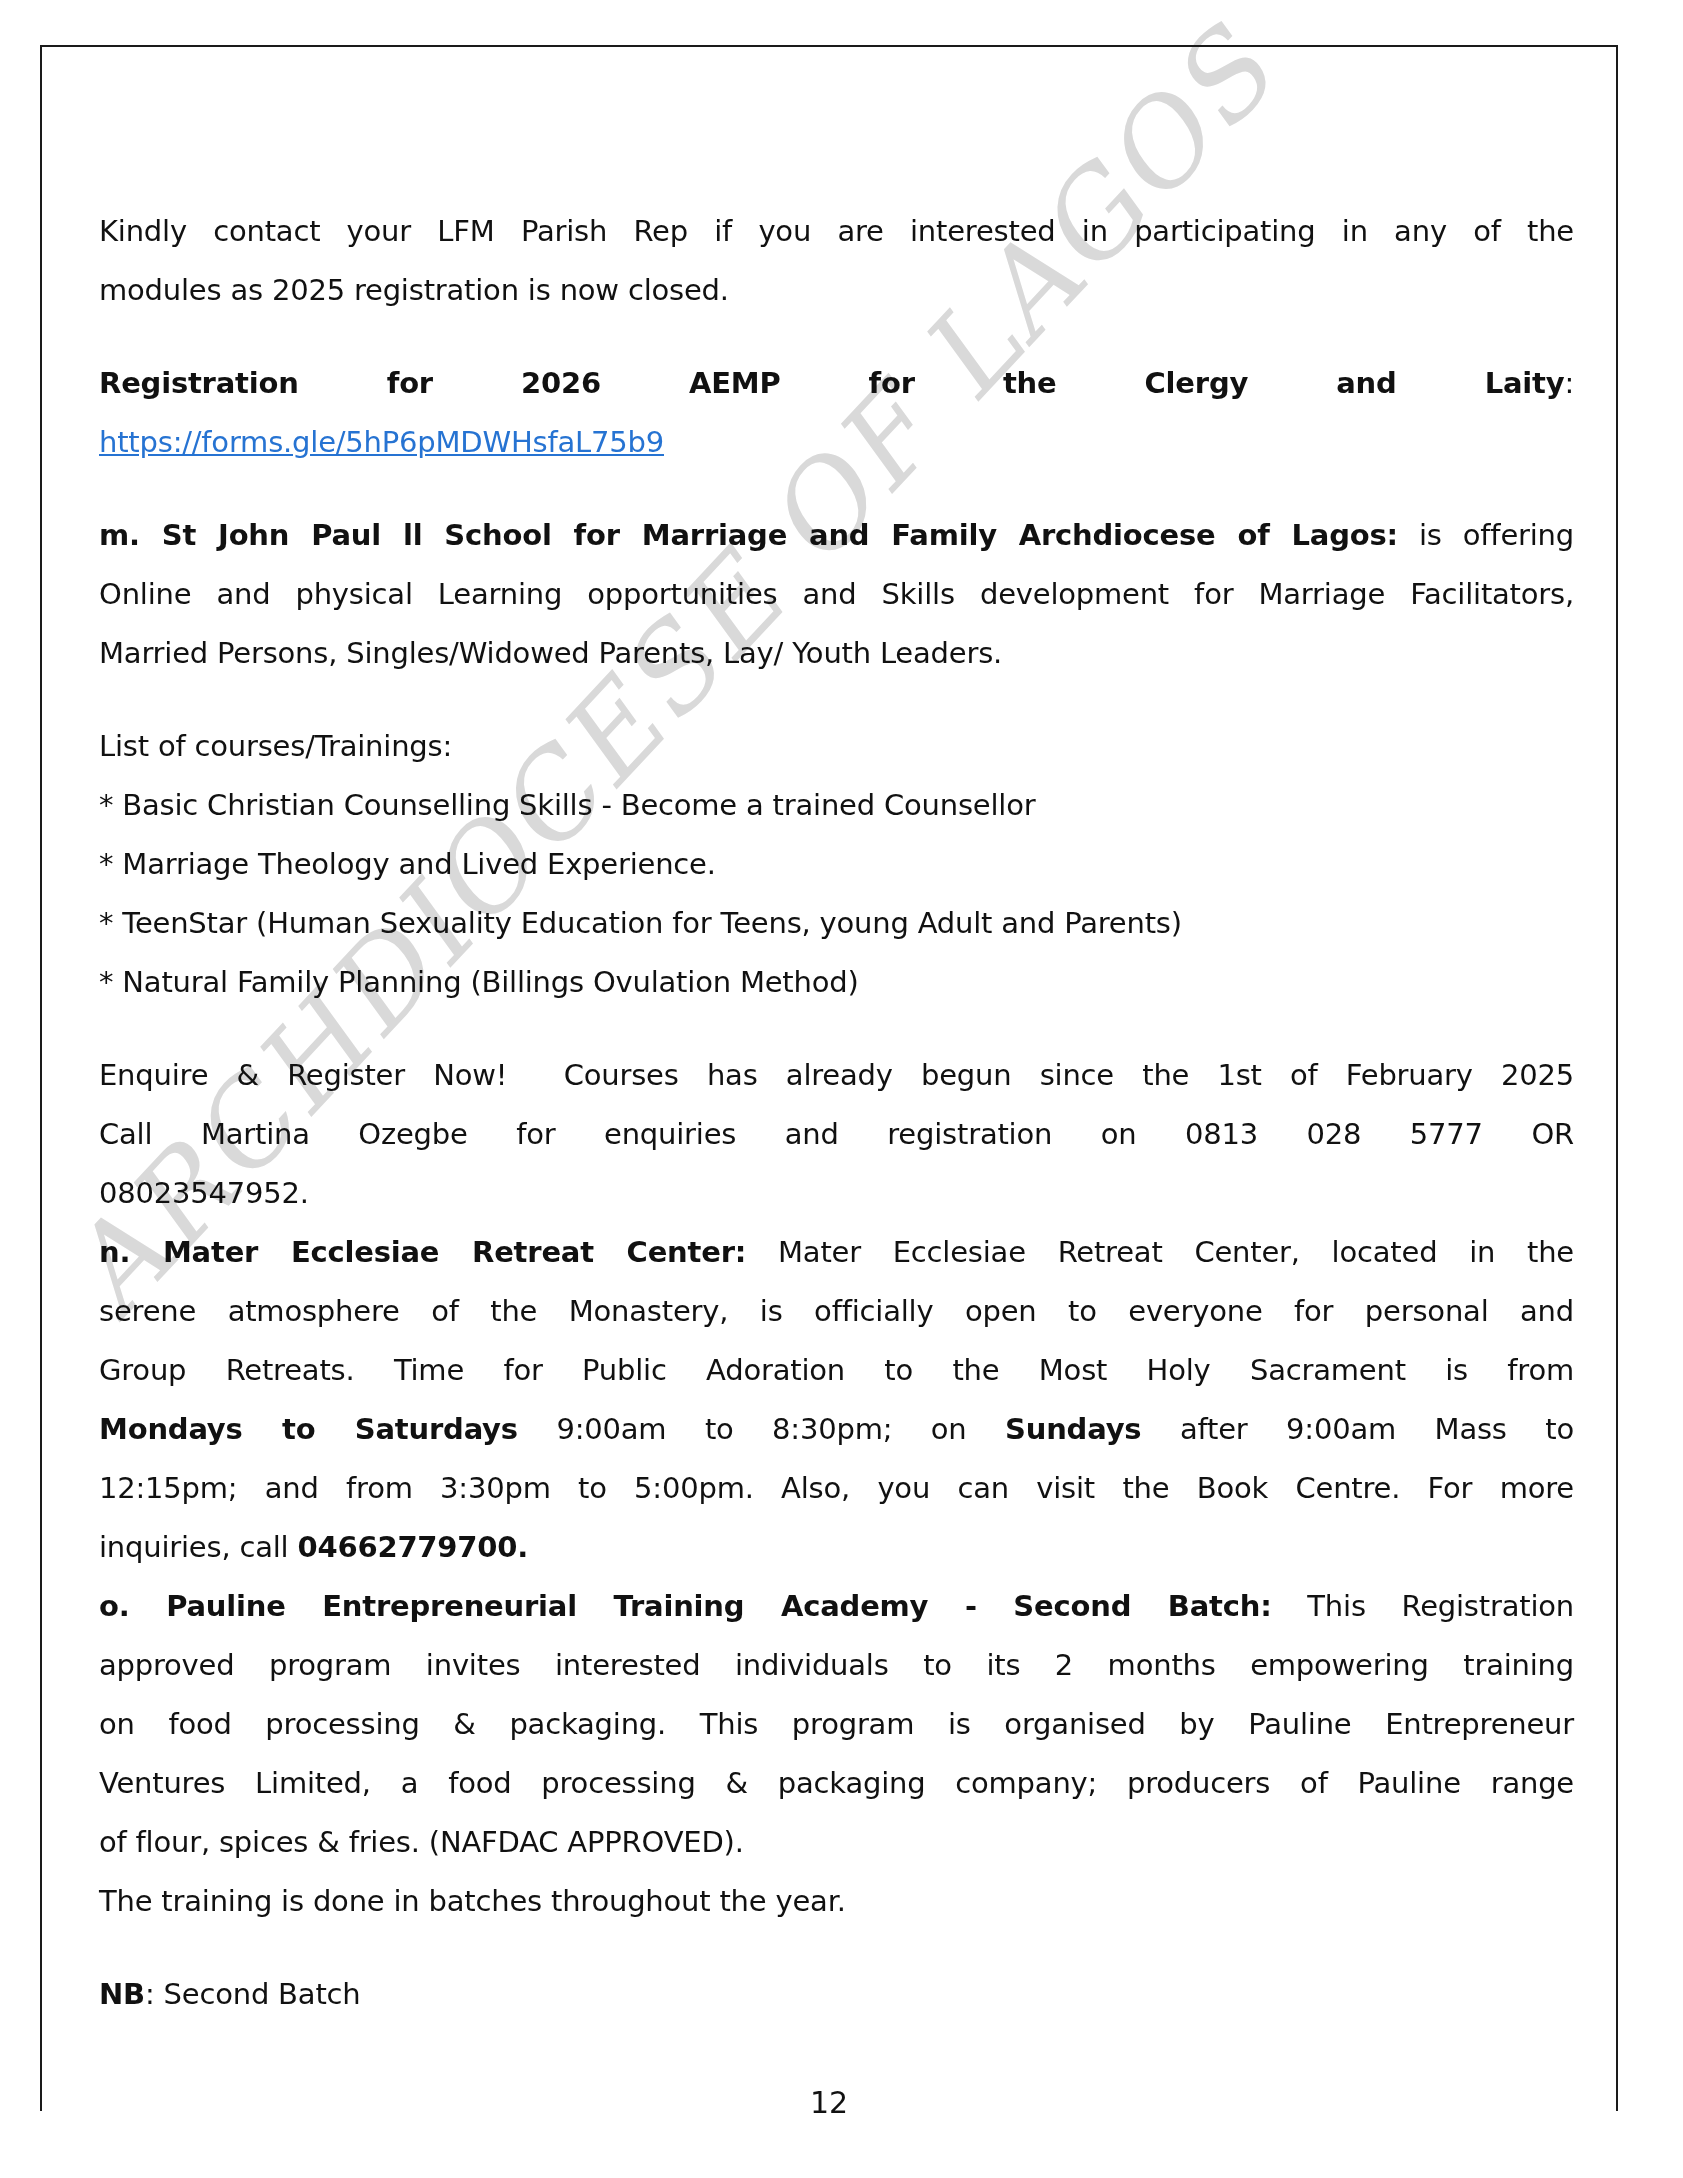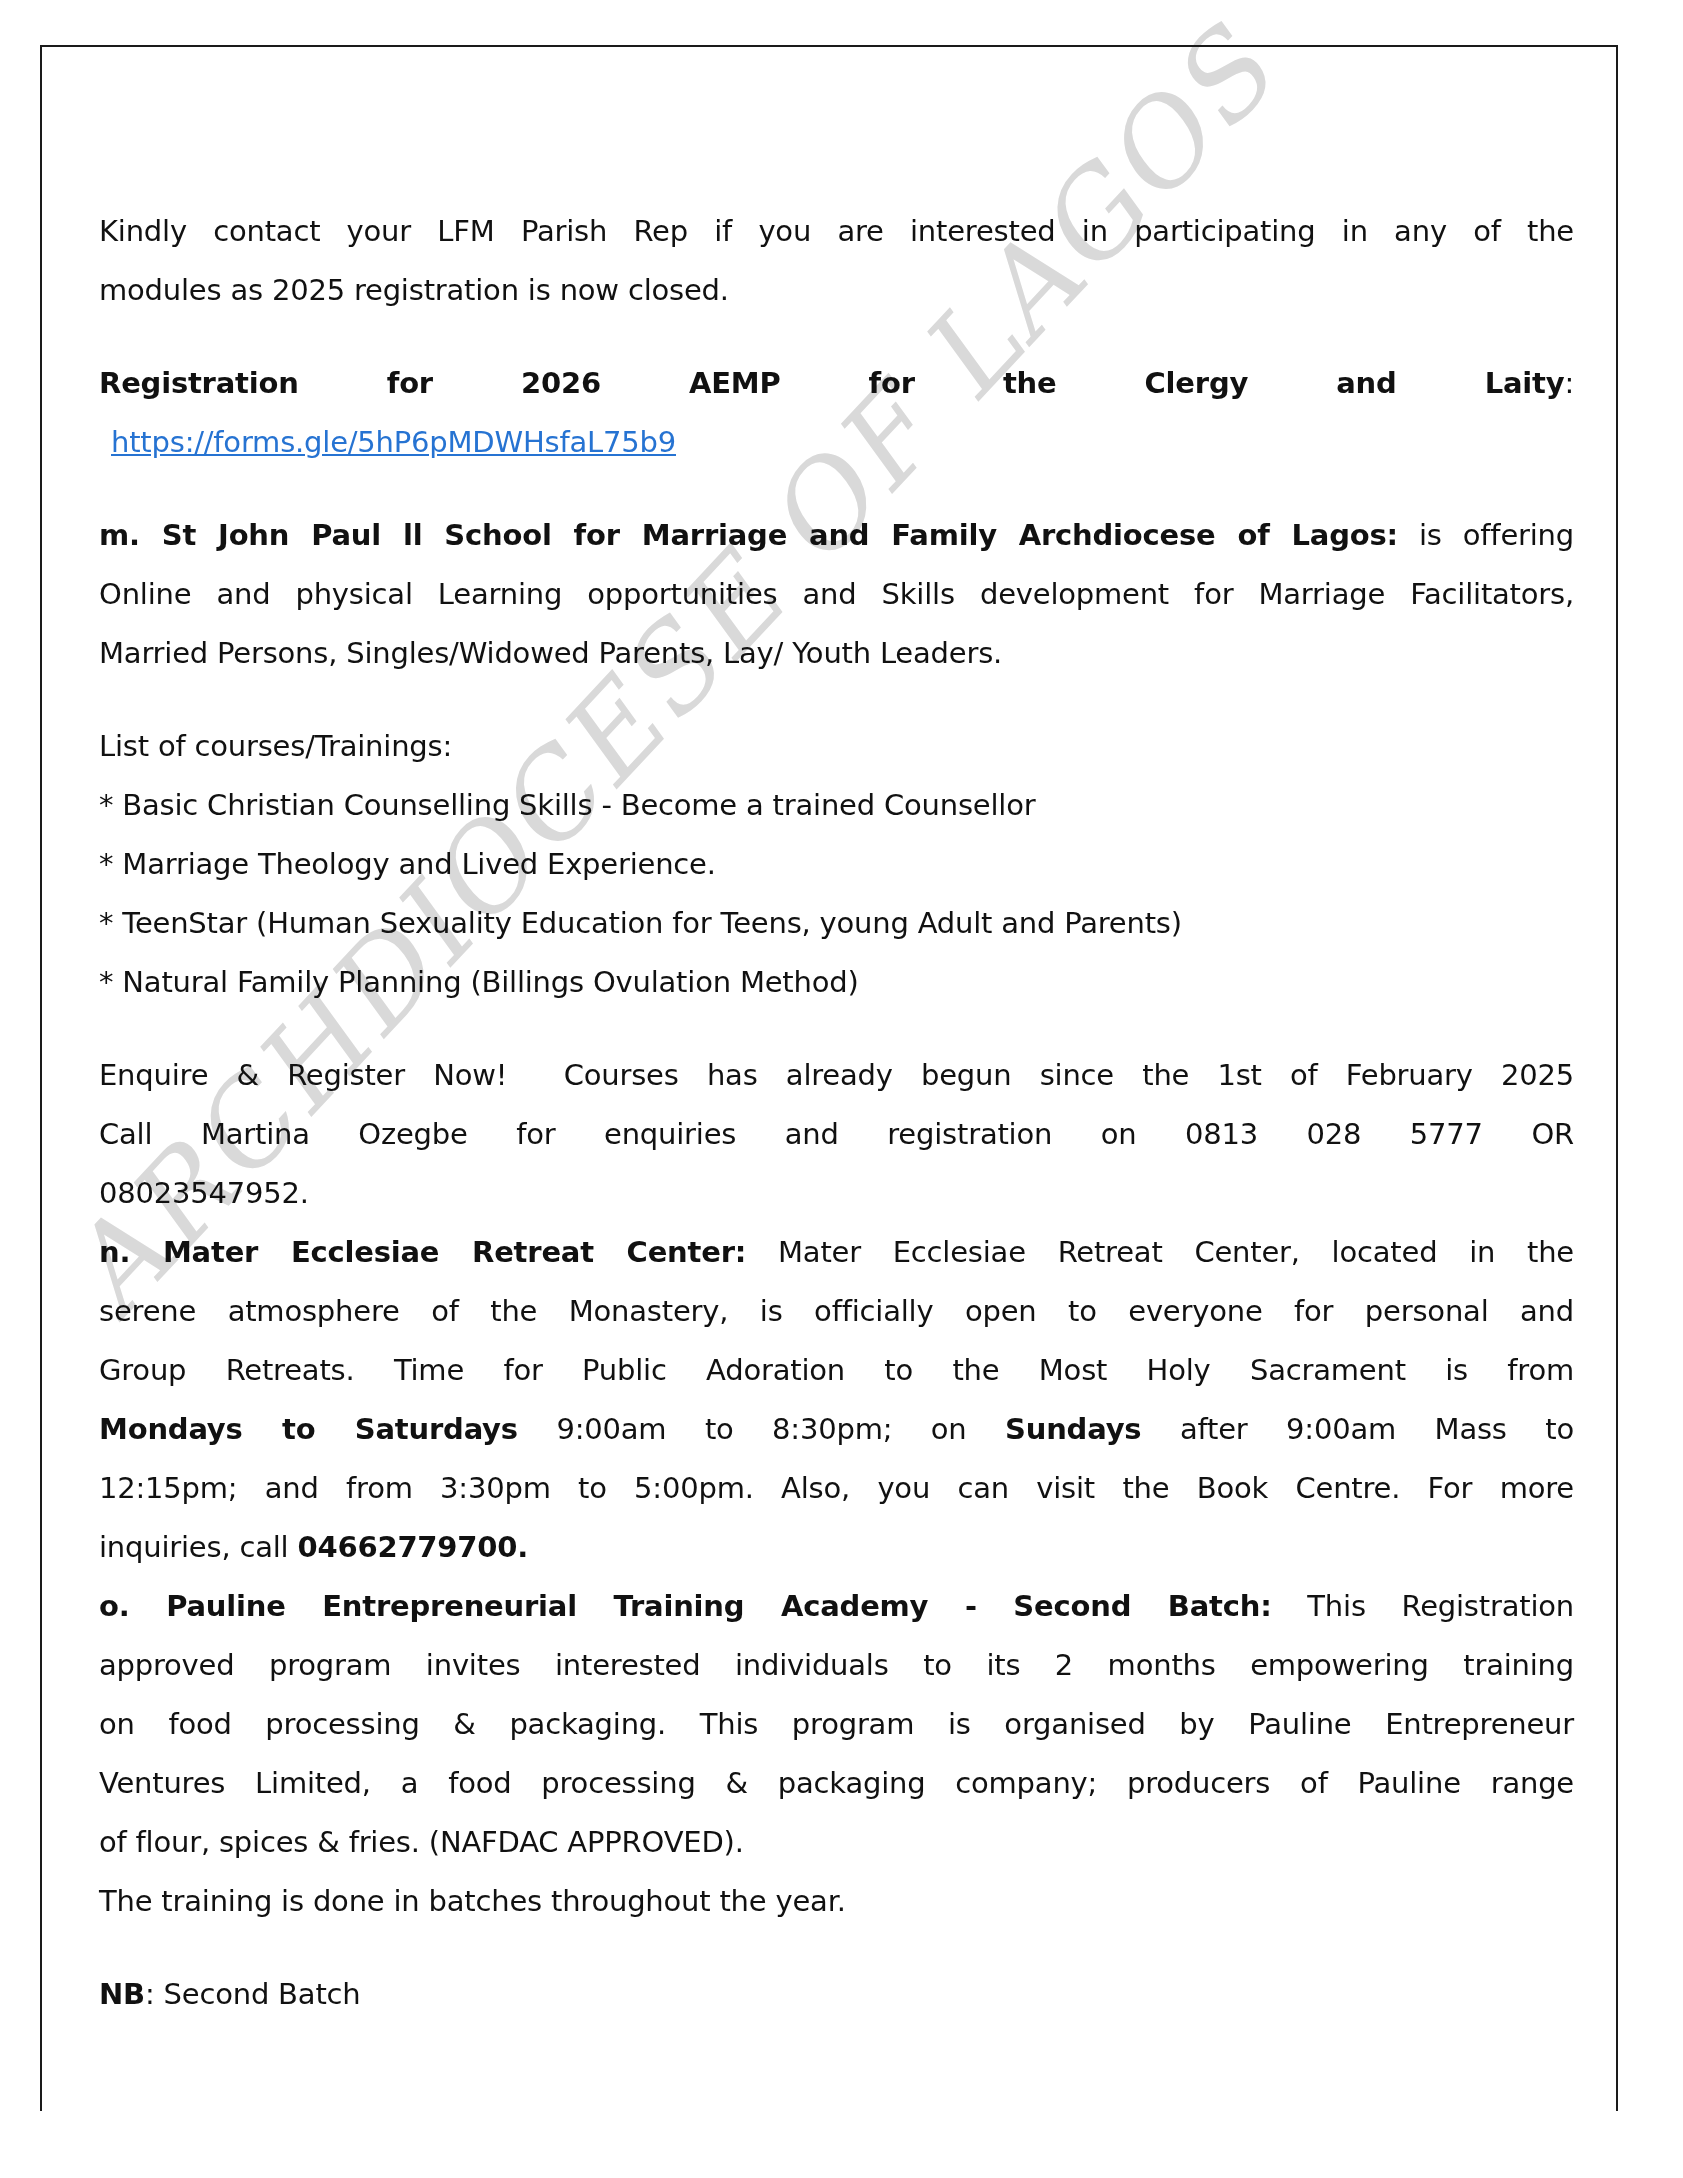--- a/index.html
+++ b/index.html
@@ -52,21 +52,20 @@
   }
   .para { margin: 0 0 34px 0; }
   .para.tight { margin-bottom: 0; }
   .line { text-align: left; white-space: normal; }
   .line.stretch { text-align: justify; text-align-last: justify; }
   .b { font-weight: bold; }
   a.link {
     color: #2673d2;
     text-decoration: underline;
     text-decoration-color: #2673d2;
-    margin-left: 12px;
   }
   .page-number {
     position: absolute;
     left: 40px;
     top: 2085px;
     width: 1578px;
     text-align: center;
     font-size: 30px;
     color: #111111;
     z-index: 1;
@@ -119,14 +118,15 @@
         <div class="line stretch"><span>Ventures Limited, a food processing &amp; packaging company; producers of Pauline range</span></div>
         <div class="line"><span>of flour, spices &amp; fries. (NAFDAC APPROVED).</span></div>
       </div>
       <div class="para">
         <div class="line"><span>The training is done in batches throughout the year.</span></div>
       </div>
       <div class="para">
         <div class="line"><span class="b">NB</span><span>: Second Batch</span></div>
       </div>
     </div>
+  <div class="page-number">12</div>
 </div>
 
 
 </body></html>

